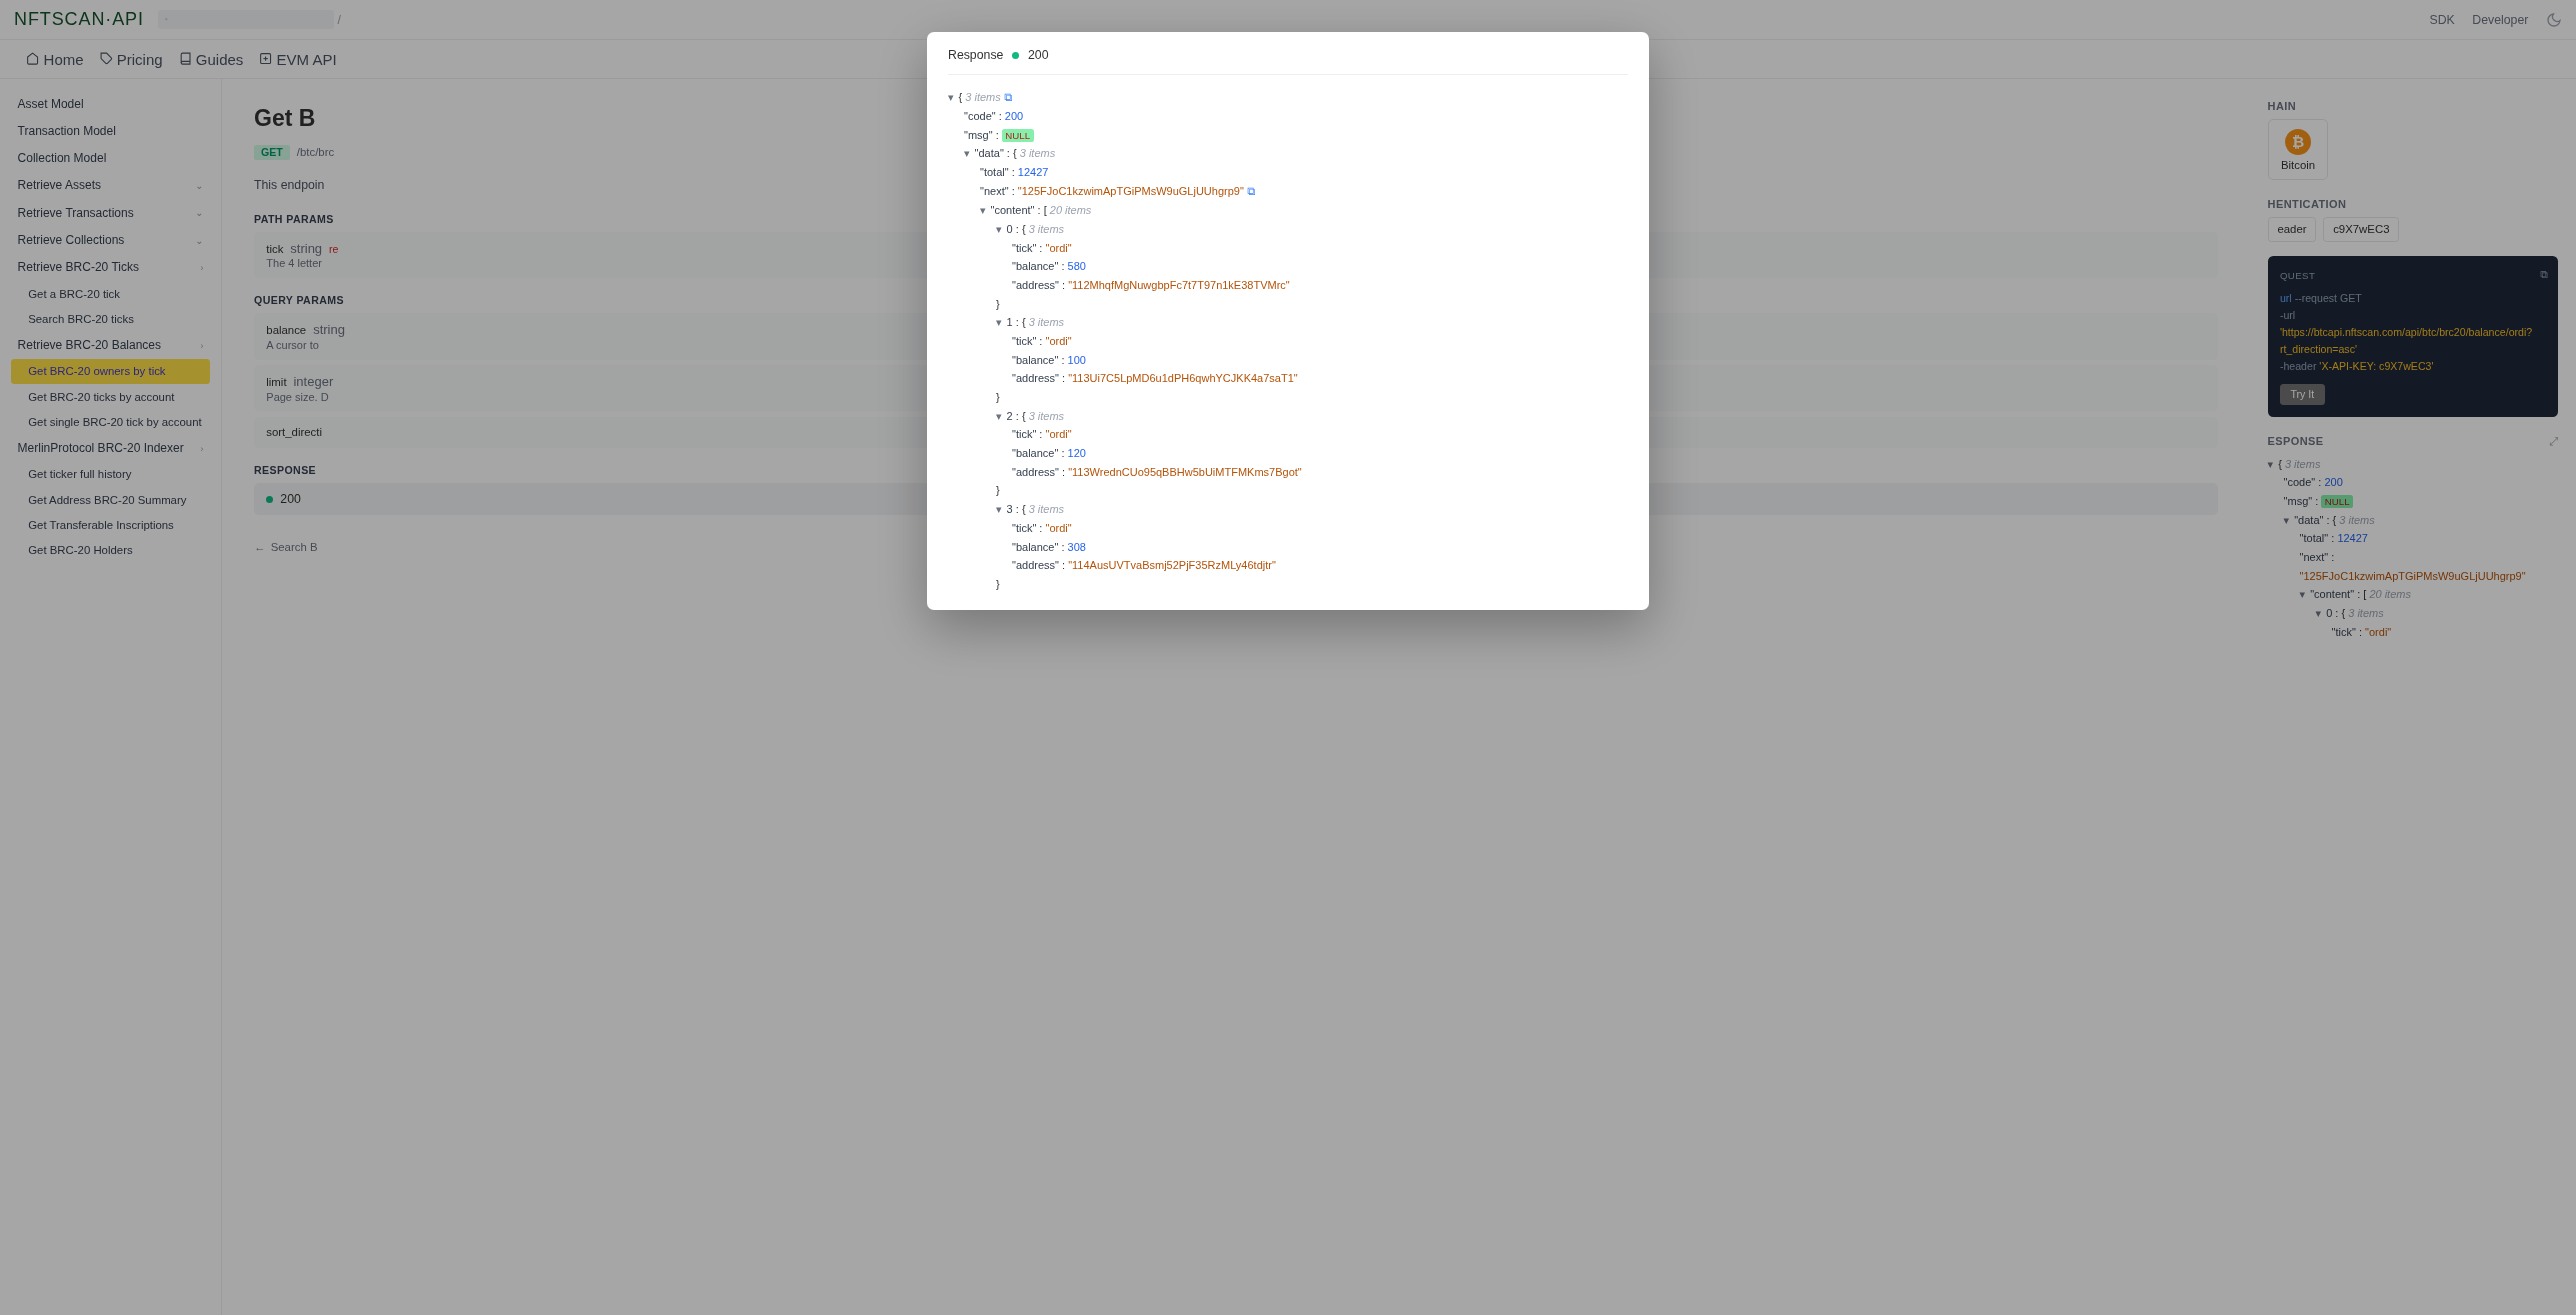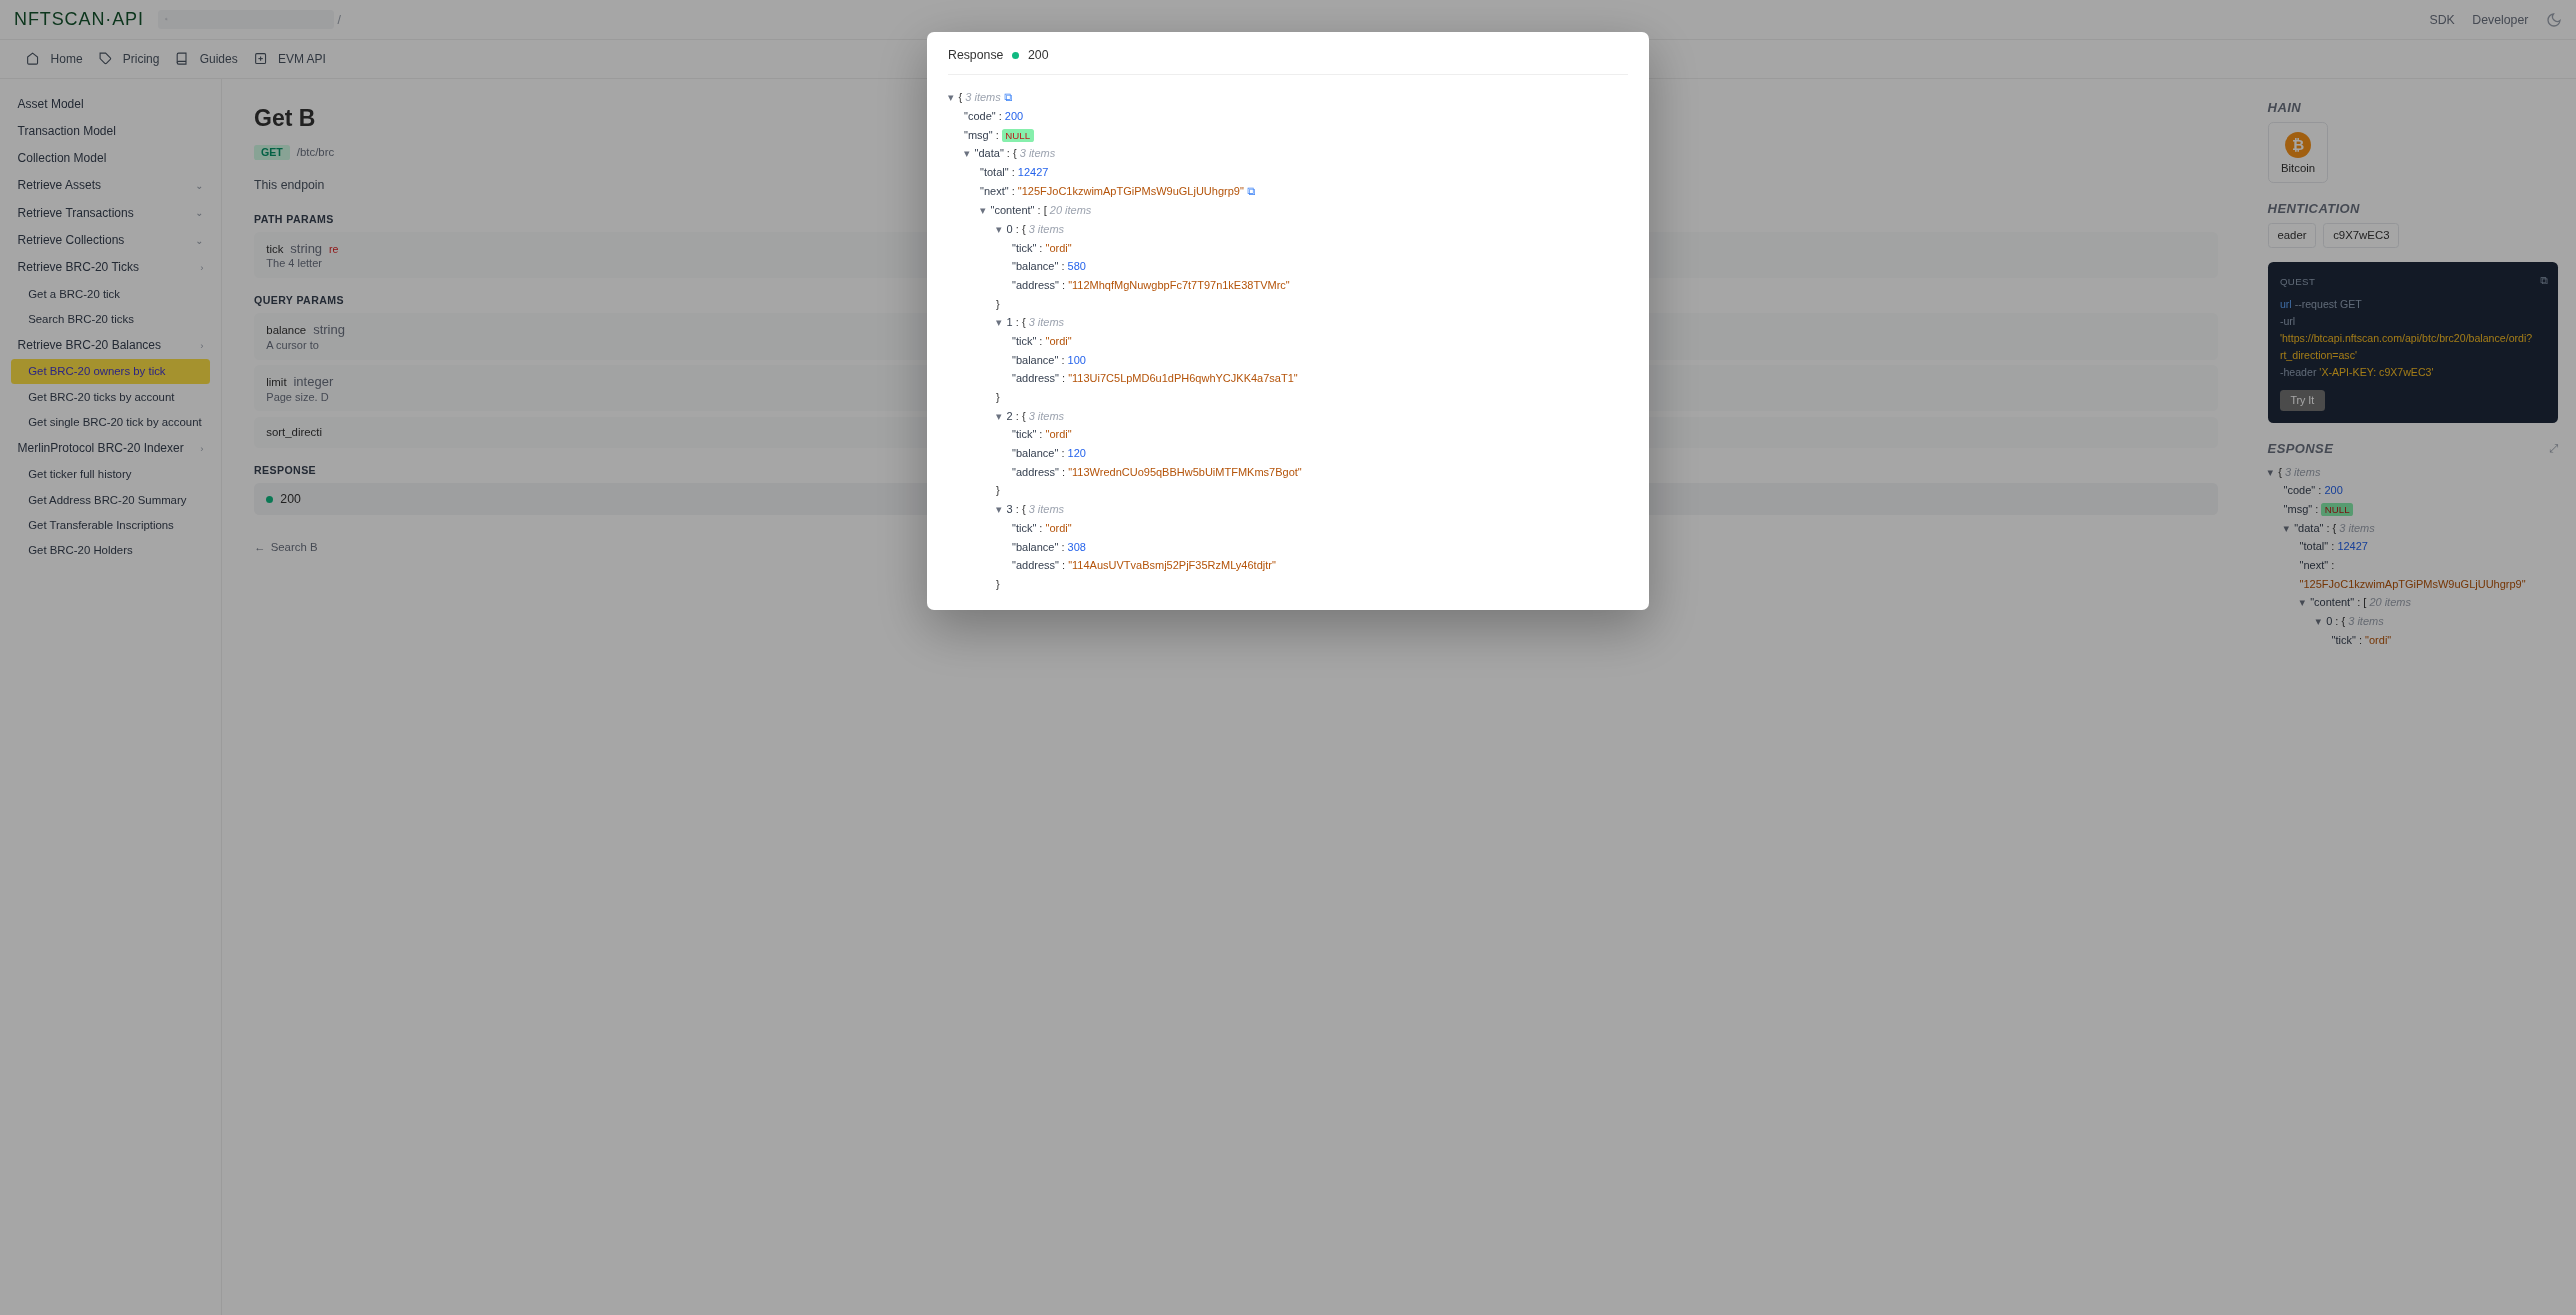--- a/index.html
+++ b/index.html
@@ -6,21 +6,21 @@
 body { background: #fff; color: #333; font-size: 12.3px; overflow: hidden; }
 .topbar { height: 40px; display: flex; align-items: center; padding: 0 14px; border-bottom: 0.9px solid #eee; }
 .logo { font-weight: 400; color: #14532d; letter-spacing: 0.9px; font-size: 18px; }
 .search-wrap { margin-left: 14px; background: #f3f4f6; border-radius: 3.5px; display: flex; align-items: center; padding: 3.5px 7px; width: 176px; }
 .search-wrap svg { width: 12.3px; height: 12.3px; color: #6b7280; }
 .search-wrap input { border: none; background: none; outline: none; margin-left: 5.3px; font-size: 11.4px; flex: 1; }
 .slash { margin-left: 3.5px; color: #9ca3af; }
 .top-right { margin-left: auto; display: flex; gap: 17.6px; align-items: center; color: #6b7280; font-size: 12.3px; }
 .moon { width: 16px; height: 16px; color: #9ca3af; }
 .tabs { height: 39px; display: flex; align-items: center; gap: 16px; padding: 0 26.4px; border-bottom: 0.9px solid #eee; }
-.tab-item { display: flex; align-items: center; gap: 11px; color: #4b5563; font-size: 12px; cursor: pointer; }
+.tab-item { display: flex; align-items: center; gap: 4px; color: #4b5563; font-size: 15px; cursor: pointer; }
 .tab-item svg { width: 13.2px; height: 13.2px; }
 .main-wrap { display: flex; height: calc(100vh - 79px); }
 .sidebar { width: 222px; border-right: 0.9px solid #eee; padding: 10.6px; overflow-y: auto; }
 .side-item { padding: 6.2px 7px; margin: 0.9px 0; border-radius: 3.5px; cursor: pointer; font-size: 12px; color: #374151; display: flex; align-items: center; justify-content: space-between; }
 .side-item.sub { padding-left: 17.6px; font-size: 11.4px; }
 .side-item.hdr { font-weight: 500; }
 .side-item.active { background: #fde047; color: #4338ca; }
 .chev { color: #9ca3af; font-size: 9.7px; }
 .content { flex: 1; padding: 26.4px 32px; overflow-y: auto; }
 .content h1 { font-size: 23px; font-weight: 600; margin-bottom: 12.3px; }
@@ -31,21 +31,21 @@
 .section-hdr { font-size: 10.6px; font-weight: 600; letter-spacing: 0.4px; color: #374151; margin: 16px 0 7px; }
 .param { background: #f9fafb; border-radius: 5.3px; padding: 8.8px 12.3px; margin-bottom: 5.3px; }
 .param-nm { font-weight: 500; font-size: 11.4px; }
 .param-type { color: #6b7280; font-size: 13px; margin-left: 3.5px; }
 .param-req { color: #dc2626; font-size: 10.6px; margin-left: 3.5px; }
 .param-desc { color: #6b7280; font-size: 11px; margin-top: 1.8px; }
 .code-badge { background: #f3f4f6; padding: 8.8px 12.3px; border-radius: 5.3px; display: flex; align-items: center; gap: 7px; }
 .dot-green { width: 7px; height: 7px; border-radius: 50%; background: #10b981; }
 .updated { display: flex; align-items: center; gap: 5.3px; color: #6b7280; font-size: 11.4px; margin-top: 26.4px; }
 .rightcol { width: 326px; padding: 21px 17.6px; overflow-y: auto; font-size: 11.4px; }
-.rightcol .lbl { font-size: 13px; font-weight: 600; letter-spacing: 0.4px; color: #6b7280; margin-bottom: 7px; font-style: italic; }
+.rightcol .lbl { font-size: 11px; font-weight: 600; letter-spacing: 0.4px; color: #6b7280; margin-bottom: 7px; }
 .chain-box { border: 0.9px solid #e5e7eb; border-radius: 5.3px; padding: 8.8px 12.3px; display: inline-flex; flex-direction: column; align-items: center; gap: 3.5px; margin-bottom: 17.6px; }
 .btc-ico { width: 26.4px; height: 26.4px; border-radius: 50%; background: #f7931a; display: flex; align-items: center; justify-content: center; color: #fff; font-weight: 700; font-size: 15px; }
 .auth-row { display: flex; gap: 7px; margin-bottom: 14px; }
 .auth-row .sel, .auth-row .inp { border: 0.9px solid #e5e7eb; border-radius: 3.5px; padding: 5.3px 8.8px; font-size: 11.4px; }
 .req-panel { background: #1e293b; color: #cbd5e1; border-radius: 5.3px; padding: 12.3px; font-family: monospace; font-size: 10.6px; line-height: 1.6; position: relative; }
 .req-panel .hdr { font-size: 9.7px; letter-spacing: 0.4px; margin-bottom: 7px; color: #94a3b8; }
 .tryit { background: #737373; color: #fff; border: none; padding: 4.4px 10.6px; border-radius: 3.5px; font-size: 10.6px; margin-top: 8.8px; cursor: pointer; }
 .resp-hdr { display: flex; justify-content: space-between; align-items: center; margin: 17.6px 0 7px; }
 .expand { color: #9ca3af; cursor: pointer; }
 .json-tree { font-family: 'Menlo', monospace; font-size: 11px; line-height: 1.7; }

